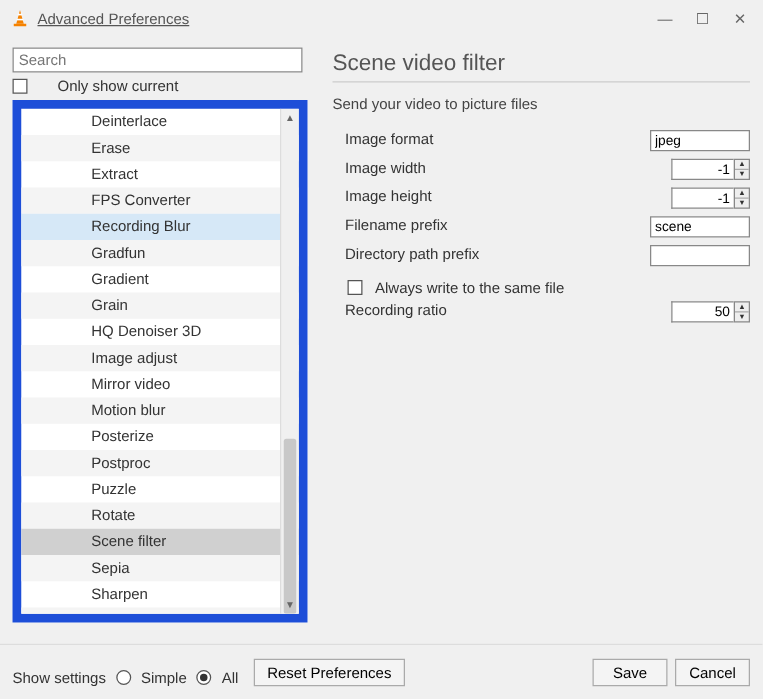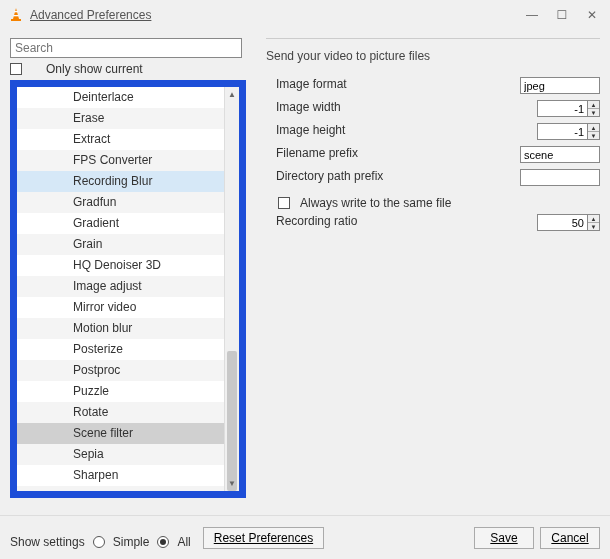--- a/index.html
+++ b/index.html
@@ -33,21 +33,21 @@
 .txtinput { width: 80px; height: 17px; border: 1px solid #888; padding: 0 3px; font-size: 11px; background: #fff; }
 .numwrap { display: flex; align-items: stretch; }
 .numinput { width: 50px; height: 17px; border: 1px solid #888; border-right: none; text-align: right; padding: 0 3px; font-size: 11px; background: #fff; }
 .spinners { width: 13px; height: 17px; border: 1px solid #888; display: flex; flex-direction: column; background: #eee; }
 .spin { flex: 1; display: flex; align-items: center; justify-content: center; font-size: 6px; color: #333; border-bottom: 1px solid #aaa; }
 .spin:last-child { border-bottom: none; }
 .checkrow { display: flex; align-items: center; padding-left: 12px; height: 22px; }
 .footer { position: absolute; left: 0; right: 0; bottom: 0; height: 44px; background: #f0f0f0; border-top: 1px solid #ddd; display: flex; align-items: center; padding: 0 10px; }
 .radio { width: 12px; height: 12px; border: 1px solid #555; border-radius: 50%; background: #fff; display: inline-flex; align-items: center; justify-content: center; }
 .radio.on::after { content: ''; width: 6px; height: 6px; background: #333; border-radius: 50%; }
-.btn { height: 22px; padding: 0 10px; border: 1px solid #aaa; background: #f4f4f4; cursor: pointer; margin-left: 6px; min-width: 60px; text-decoration: underline; }
+.btn { height: 22px; padding: 0 10px; border: 1px solid #aaa; background: #f4f4f4; cursor: pointer; margin-left: 6px; min-width: 60px; }
 .footer-spacer { flex: 1; }
 .showset-wrap { position: relative; display: flex; align-items: center; gap: 8px; padding-top: 8px; }
 </style>
 </head>
 <body>
 
 <div class="titlebar">
   <span class="app-icon">
     <svg viewBox="0 0 16 16">
         <path d="M8 1 L11 12 L5 12 Z" fill="#f58200"></path>
@@ -96,20 +96,21 @@
         </div>
       <div class="scrollbar">
         <div class="scroll-arrow">▲</div>
         <div class="scroll-thumb"></div>
         <div class="scroll-arrow" style="position:absolute;bottom:0;left:0;right:0">▼</div>
       </div>
     </div>
   </div>
 
   <div class="right">
+    <div class="h1">Scene video filter</div>
     <div class="hr"></div>
     <div class="desc">Send your video to picture files</div>
 
     <div class="field">
       <span class="lab">Image format</span>
       <span class="val">
           <input class="txtinput" value="jpeg" style="">
         </span>
     </div>
     <div class="field">

